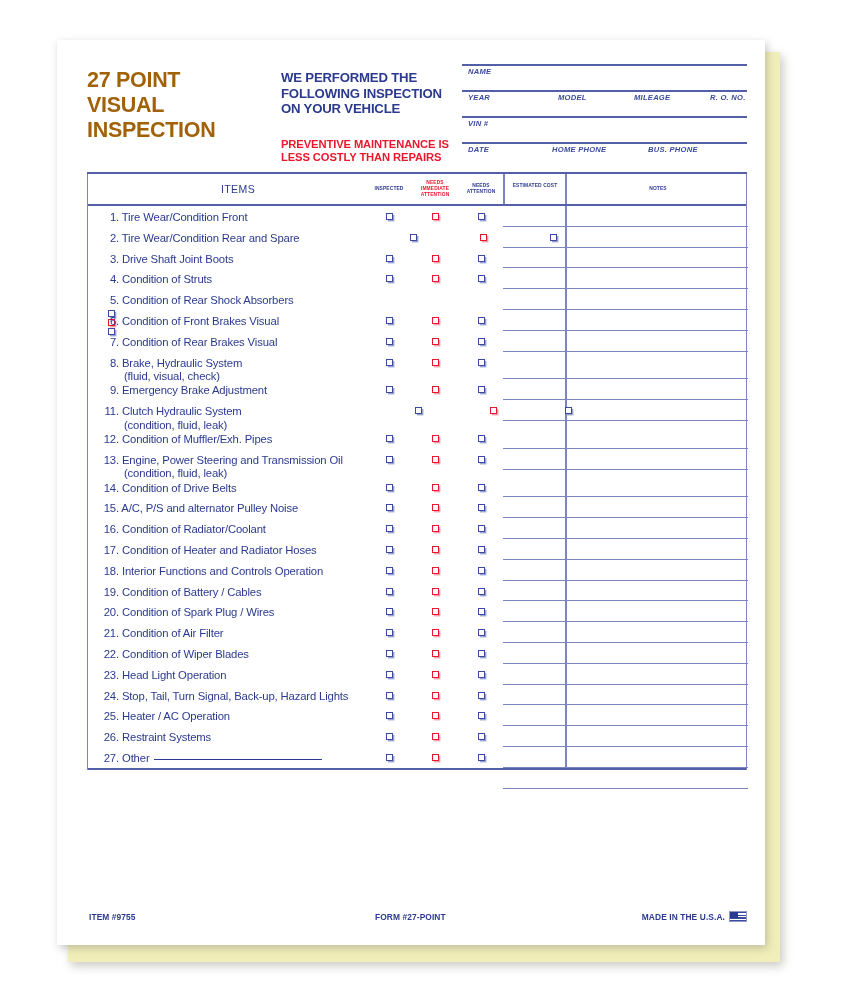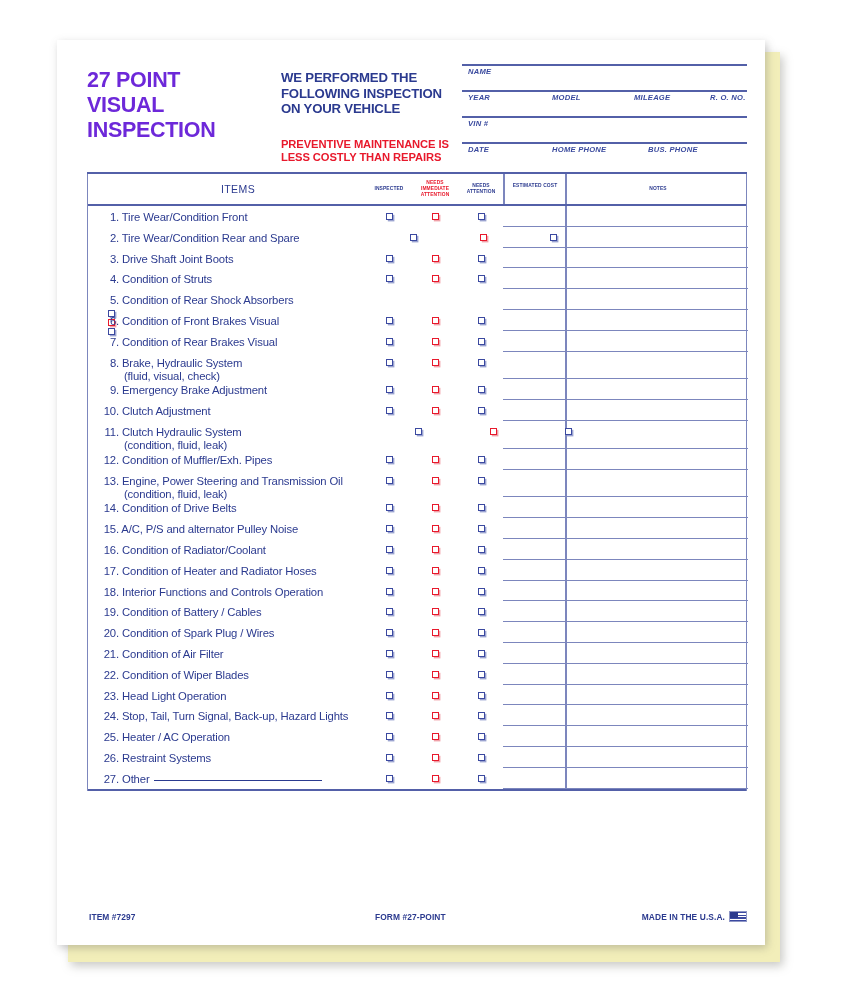--- a/index.html
+++ b/index.html
@@ -38,21 +38,21 @@
     position: absolute;
     left: 30px; top: 20px;
     width: 660px; height: 870px;
   }
 
   
   .header { position: relative; height: 112px; }
 
   .title-block { position: absolute; left: 0; top: 8px; width: 178px; }
   .title-line {
-    color: #6d28d9;
+    color: #a16207;
     font-weight: bold;
     font-size: 21.5px;
     letter-spacing: -0.3px;
     line-height: 25px;
     white-space: nowrap;
   }
 
   .performed {
     position: absolute; left: 194px; top: 10px; width: 180px;
     color: #2b3a8f;
@@ -239,21 +239,21 @@
         <div class="fields">
 
           <div class="fld-row">
             <div class="fld-rule"></div>
             <div class="fld-lbl" style="left:6px">NAME</div>
           </div>
 
           <div class="fld-row">
             <div class="fld-rule"></div>
             <div class="fld-lbl" style="left:6px">YEAR</div>
-            <div class="fld-lbl" style="left:90px">MODEL</div>
+            <div class="fld-lbl" style="left:96px">MODEL</div>
             <div class="fld-lbl" style="left:172px">MILEAGE</div>
             <div class="fld-lbl" style="left:248px">R. O. NO.</div>
           </div>
 
           <div class="fld-row">
             <div class="fld-rule"></div>
             <div class="fld-lbl" style="left:6px">VIN #</div>
           </div>
 
           <div class="fld-row">
@@ -415,32 +415,20 @@
               <div class="cb-cell">
                 <div class="cb"></div>
               </div>
               <div class="cb-cell">
                 <div class="cb red"></div>
               </div>
               <div class="cb-cell">
                 <div class="cb"></div>
               </div>
             </div>
-            <div class="row" style="height: 20.8px; padding-top: 5px;">
-              <div class="label"><span class="num">10.</span> Clutch Adjustment</div>
-              <div class="cb-cell">
-                <div class="cb"></div>
-              </div>
-              <div class="cb-cell">
-                <div class="cb red"></div>
-              </div>
-              <div class="cb-cell">
-                <div class="cb"></div>
-              </div>
-            </div>
             <div class="row" style="height: 27.8px; padding-top: 5px; gap: 29px;">
               <div class="label"><span class="num">11.</span> Clutch Hydraulic System<span class="sub">(condition, fluid, leak)</span></div>
               <div class="cb-cell">
                 <div class="cb"></div>
               </div>
               <div class="cb-cell">
                 <div class="cb red"></div>
               </div>
               <div class="cb-cell">
                 <div class="cb"></div>
@@ -637,21 +625,21 @@
               <div class="cb-cell">
                 <div class="cb"></div>
               </div>
             </div>
           </div>
 
         <div class="table-bottom"></div>
       </div>
 
       <div class="footer">
-        <div class="ft ft-item">ITEM #7297</div>
+        <div class="ft ft-item">ITEM #9755</div>
         <div class="ft ft-form">FORM #27-POINT</div>
         <div class="ft ft-usa">MADE IN THE U.S.A.</div>
         <div class="flag"></div>
       </div>
 
     </div>
   </div>
 </div>
 
 </body></html>

